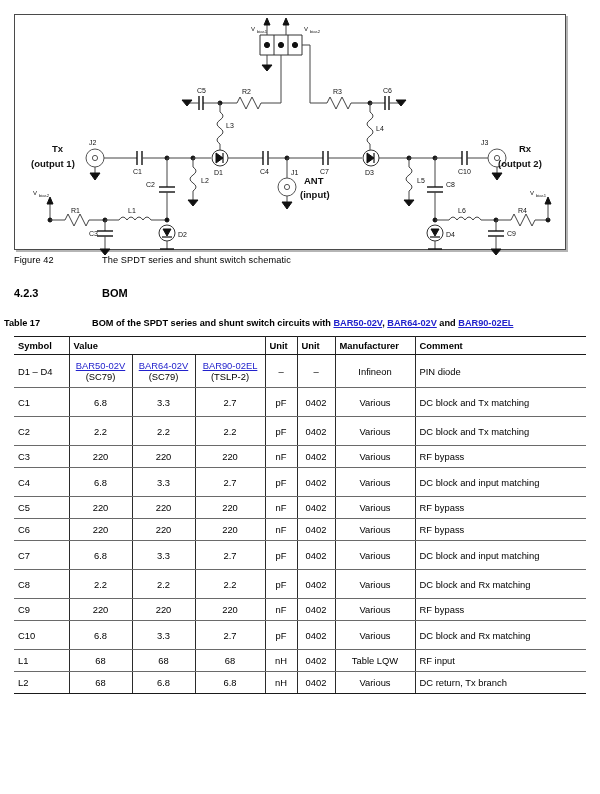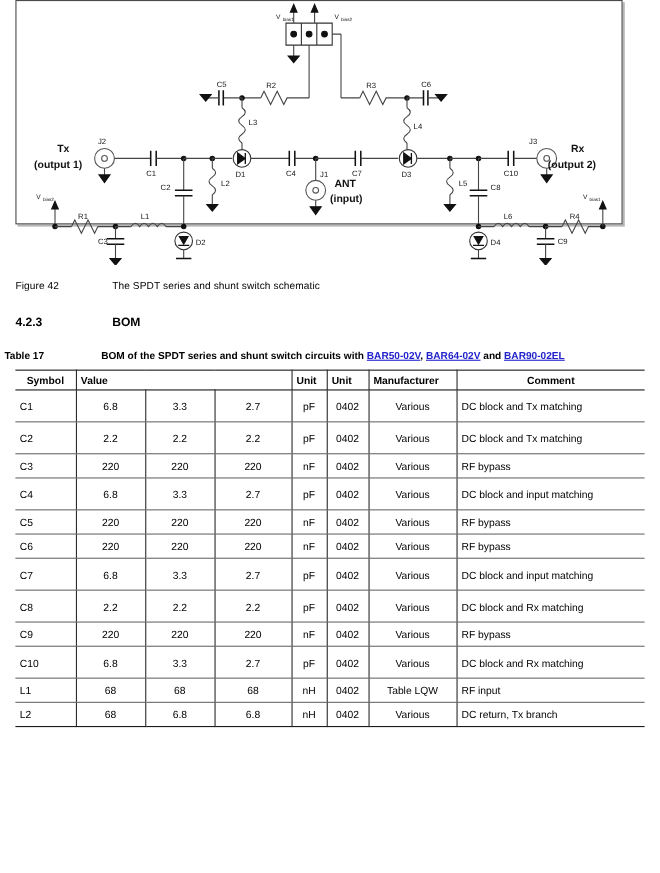--- a/index.html
+++ b/index.html
@@ -9,22 +9,22 @@
     background: #ffffff;
     font-family: "Liberation Sans", sans-serif;
     color: #000;
     overflow: hidden;
   }
   .page { position: relative; width: 600px; height: 794px; }
 
   
   .figure-box {
     position: absolute;
-    left: 14px; top: 0;
-    width: 552px; height: 204px;
+    left: 14px; top: 14px;
+    width: 552px; height: 236px;
     border: 1.2px solid #4a4a4a;
     background: #fff;
     box-shadow: 2px 2px 0 rgba(120,120,120,0.55);
   }
   .schematic { position: absolute; left: 0; top: 0; width: 552px; height: 240px; }
 
   
   .fig-caption {
     position: absolute;
     left: 14px; top: 255px;
@@ -79,21 +79,21 @@
     font-weight: bold;
     text-align: left;
     padding-top: 3px; padding-bottom: 3px;
   }
   table.bom tbody td {
     border-bottom: 1px solid #6a6a6a;
     text-align: center;
   }
   table.bom tbody tr:last-child td { border-bottom: 1.6px solid #1a1a1a; }
   table.bom td.sym, table.bom td.cmt { text-align: left; }
-  table.bom th.sym, table.bom th.cmt { text-align: center; }
+  table.bom th.sym, table.bom th.cmt { text-align: left; }
   table.bom th:first-child, table.bom td:first-child { border-left: none; }
   table.bom th:last-child, table.bom td:last-child { border-right: none; }
 
   .col-sym  { width: 55px; }
   .col-v1   { width: 63px; }
   .col-v2   { width: 63px; }
   .col-v3   { width: 70px; }
   .col-unit { width: 32px; }
   .col-size { width: 38px; }
   .col-mfr  { width: 80px; }
@@ -374,20 +374,39 @@
       <tr>
         <th class="sym">Symbol</th>
         <th colspan="3">Value</th>
         <th>Unit</th>
         <th>Unit</th>
         <th>Manufacturer</th>
         <th class="cmt">Comment</th>
       </tr>
     </thead>
     <tbody>
+        <tr class="rowtall">
+          <td class="sym">D1 – D4</td>
+          <td>
+            <span class="pn">BAR50-02V</span>
+            <span class="pkg">(SC79)</span>
+          </td>
+          <td>
+            <span class="pn">BAR64-02V</span>
+            <span class="pkg">(SC79)</span>
+          </td>
+          <td>
+            <span class="pn">BAR90-02EL</span>
+            <span class="pkg">(TSLP-2)</span>
+          </td>
+          <td>–</td>
+          <td>–</td>
+          <td>Infineon</td>
+          <td class="cmt">PIN diode</td>
+        </tr>
         <tr class="row2">
           <td class="sym">C1</td>
           <td>6.8</td>
           <td>3.3</td>
           <td>2.7</td>
           <td>pF</td>
           <td>0402</td>
           <td>Various</td>
           <td class="cmt">DC block and Tx matching</td>
         </tr>

